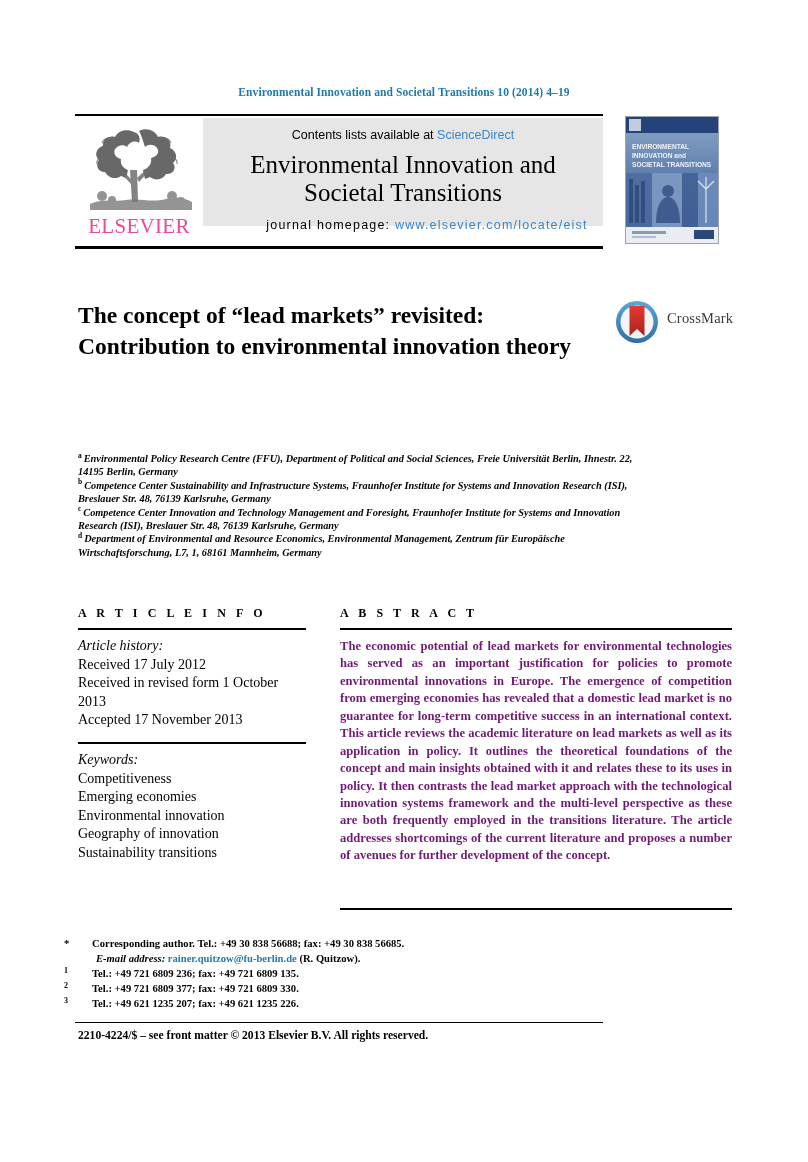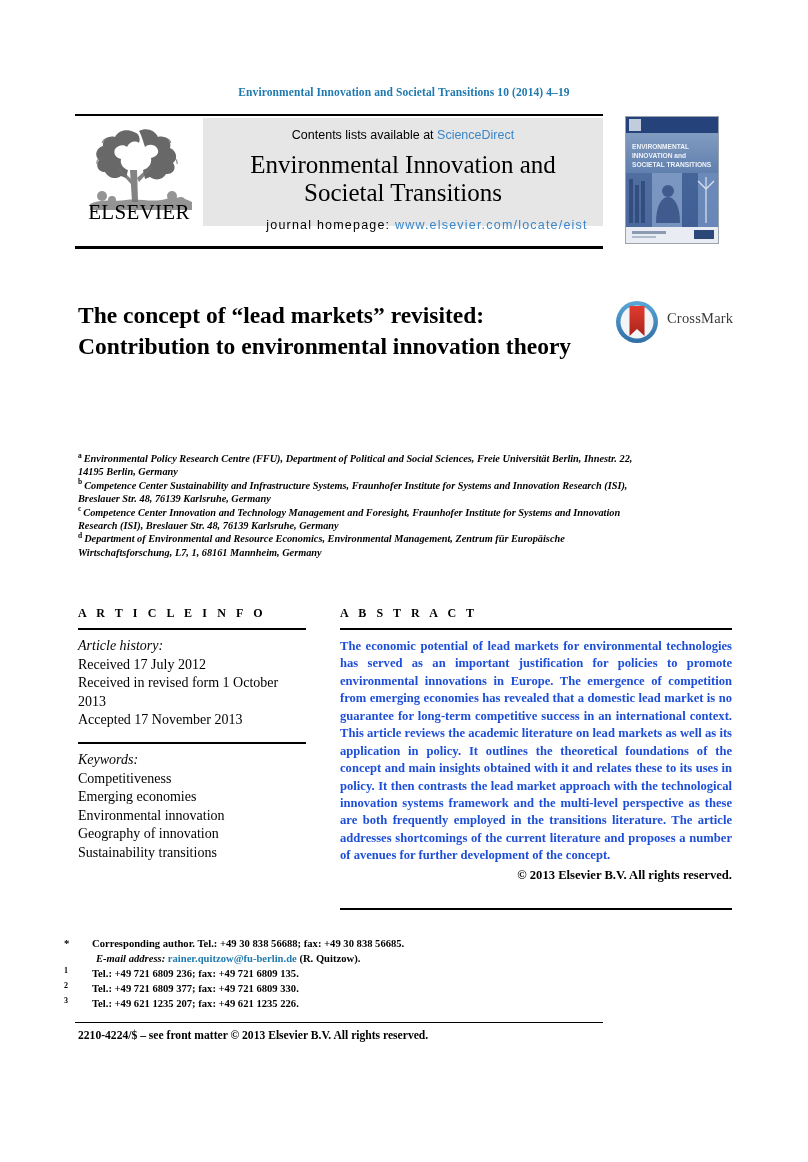--- a/index.html
+++ b/index.html
@@ -68,24 +68,24 @@
     height: 126px;
   }
   .tree-svg {
     position: absolute;
     left: 5px;
     top: 0px;
   }
   .elsevier-word {
     position: absolute;
     left: 0px;
-    top: 84px;
+    top: 98px;
     width: 124px;
     text-align: center;
-    color: #000000;
+    color: #ec4899;
     font-family: "Liberation Serif", serif;
     font-size: 21px;
     letter-spacing: 0.3px;
     line-height: 1;
   }
 
   .journal-band {
     position: absolute;
     left: 128px;
     top: 4px;
@@ -246,21 +246,21 @@
     background: #000;
     margin-top: 12px;
   }
   .abstract-body {
     margin-top: 8px;
     font-family: "Liberation Serif", serif;
     font-weight: bold;
     font-size: 12.6px;
     line-height: 1.385;
     text-align: justify;
-    color: #1d4ed8;
+    color: #701a75;
   }
   .copyright-line {
     margin-top: 3px;
     text-align: right;
     font-family: "Liberation Serif", serif;
     font-weight: bold;
     font-size: 12.6px;
     color: #000;
   }
   .hr-abs-bottom {
@@ -470,21 +470,20 @@
       <div>Environmental innovation</div>
       <div>Geography of innovation</div>
       <div>Sustainability transitions</div>
     </div>
   </div>
 
   <div class="abs-col">
     <div class="sec-head">A B S T R A C T</div>
     <div class="hr-thin"></div>
     <div class="abstract-body">The economic potential of lead markets for environmental technologies has served as an important justification for policies to promote environmental innovations in Europe. The emergence of competition from emerging economies has revealed that a domestic lead market is no guarantee for long-term competitive success in an international context. This article reviews the academic literature on lead markets as well as its application in policy. It outlines the theoretical foundations of the concept and main insights obtained with it and relates these to its uses in policy. It then contrasts the lead market approach with the technological innovation systems framework and the multi-level perspective as these are both frequently employed in the transitions literature. The article addresses shortcomings of the current literature and proposes a number of avenues for further development of the concept.</div>
-    <div class="copyright-line">© 2013 Elsevier B.V. All rights reserved.</div>
   </div>
   <div class="hr-abs-bottom"></div>
 
   <div class="footnotes">
     <div class="fn">
       <span class="mark">*</span><span>Corresponding author. Tel.: +49 30 838 56688; fax: +49 30 838 56685.</span>
     </div>
     <div class="fn-email">
       <span class="em-label">E-mail address:</span>
       <span class="link">rainer.quitzow@fu-berlin.de</span>

